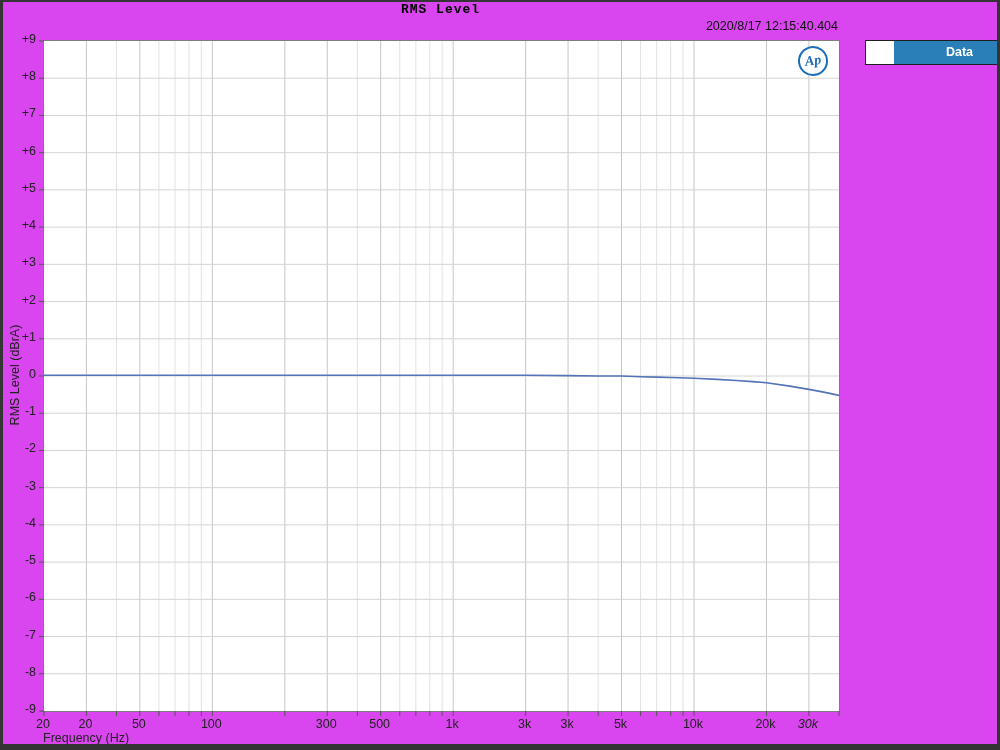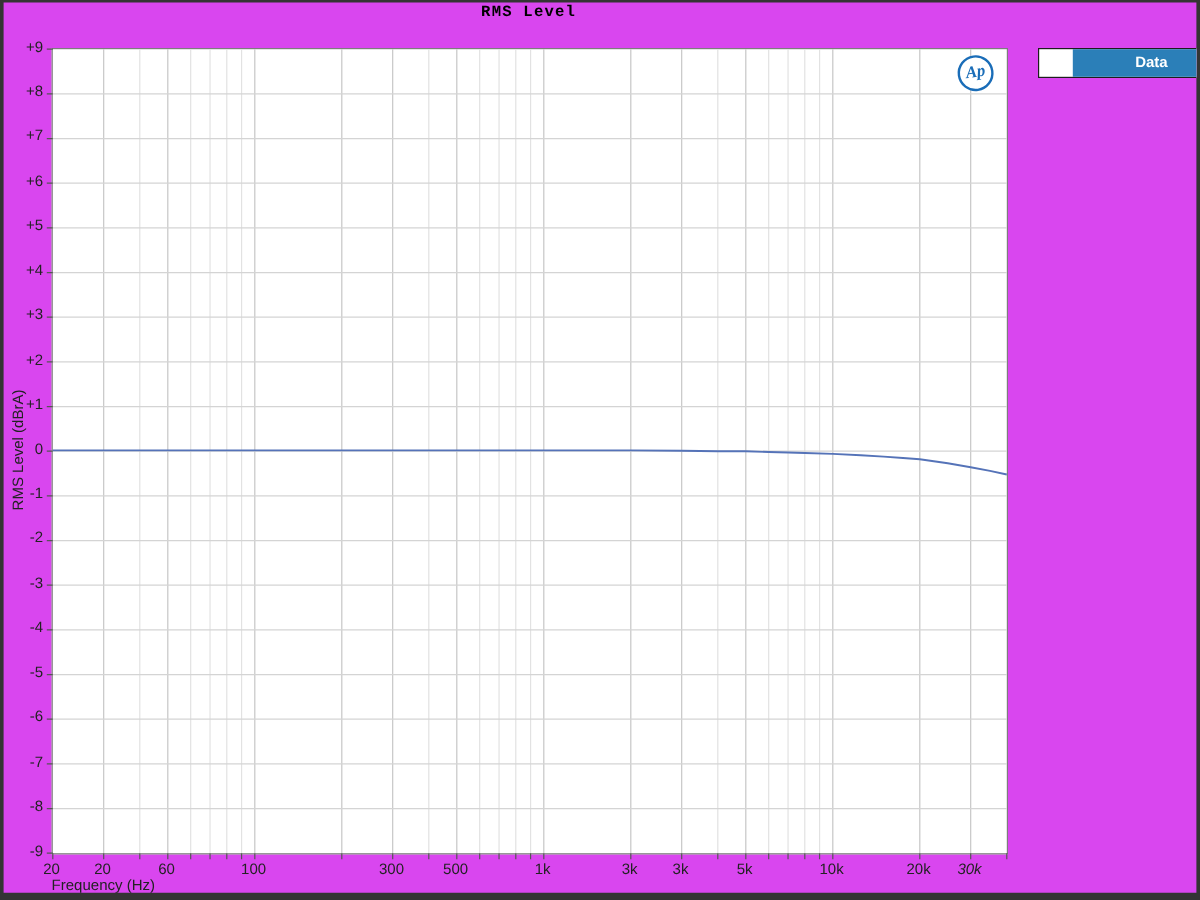--- a/index.html
+++ b/index.html
@@ -59,20 +59,21 @@
   }
   .legend-swatch{width:12px;height:12px;display:inline-block;}
 </style>
 </head>
 <body>
 
 <div id="frame">
 
   <div class="chart-title">RMS Level</div>
 
+  <div class="timestamp">2020/8/17 12:15:40.404</div>
 
   <div class="plot">
     <svg id="grid-svg" width="795" height="670">
         <line x1="0" y1="670" x2="0" y2="675" stroke="#555555" stroke-width="1"></line>
         <line x1="42.40874852187094" y1="0" x2="42.40874852187094" y2="670" stroke="#c6c6c6" stroke-width="1"></line>
         <line x1="42.40874852187094" y1="670" x2="42.40874852187094" y2="675" stroke="#555555" stroke-width="1"></line>
         <line x1="72.49823445022275" y1="0" x2="72.49823445022275" y2="670" stroke="#e2e2e2" stroke-width="1"></line>
         <line x1="72.49823445022275" y1="670" x2="72.49823445022275" y2="675" stroke="#555555" stroke-width="1"></line>
         <line x1="95.83745294948025" y1="0" x2="95.83745294948025" y2="670" stroke="#c6c6c6" stroke-width="1"></line>
         <line x1="95.83745294948025" y1="670" x2="95.83745294948025" y2="675" stroke="#555555" stroke-width="1"></line>
@@ -182,21 +183,21 @@
       <div class="ytick" style="left: 3px; top: 439.444px;">-2</div>
       <div class="ytick" style="left: 3px; top: 476.667px;">-3</div>
       <div class="ytick" style="left: 3px; top: 513.889px;">-4</div>
       <div class="ytick" style="left: 3px; top: 551.111px;">-5</div>
       <div class="ytick" style="left: 3px; top: 588.333px;">-6</div>
       <div class="ytick" style="left: 3px; top: 625.556px;">-7</div>
       <div class="ytick" style="left: 3px; top: 662.778px;">-8</div>
       <div class="ytick" style="left: 3px; top: 700px;">-9</div>
       <div class="xtick" style="left: 12px; top: 715px;">20</div>
       <div class="xtick" style="left: 54.4087px; top: 715px;">20</div>
-      <div class="xtick" style="left: 107.837px; top: 715px;">60</div>
+      <div class="xtick" style="left: 107.837px; top: 715px;">50</div>
       <div class="xtick" style="left: 180.336px; top: 715px;">100</div>
       <div class="xtick" style="left: 263px; top: 715px; margin-top: 42px;">200</div>
       <div class="xtick" style="left: 295.243px; top: 715px;">300</div>
       <div class="xtick" style="left: 348.671px; top: 715px;">500</div>
       <div class="xtick" style="left: 421.17px; top: 715px;">1k</div>
       <div class="xtick" style="left: 493.668px; top: 715px;">3k</div>
       <div class="xtick" style="left: 536.077px; top: 715px;">3k</div>
       <div class="xtick" style="left: 589.505px; top: 715px;">5k</div>
       <div class="xtick" style="left: 662.004px; top: 715px;">10k</div>
       <div class="xtick" style="left: 734.502px; top: 715px;">20k</div>

